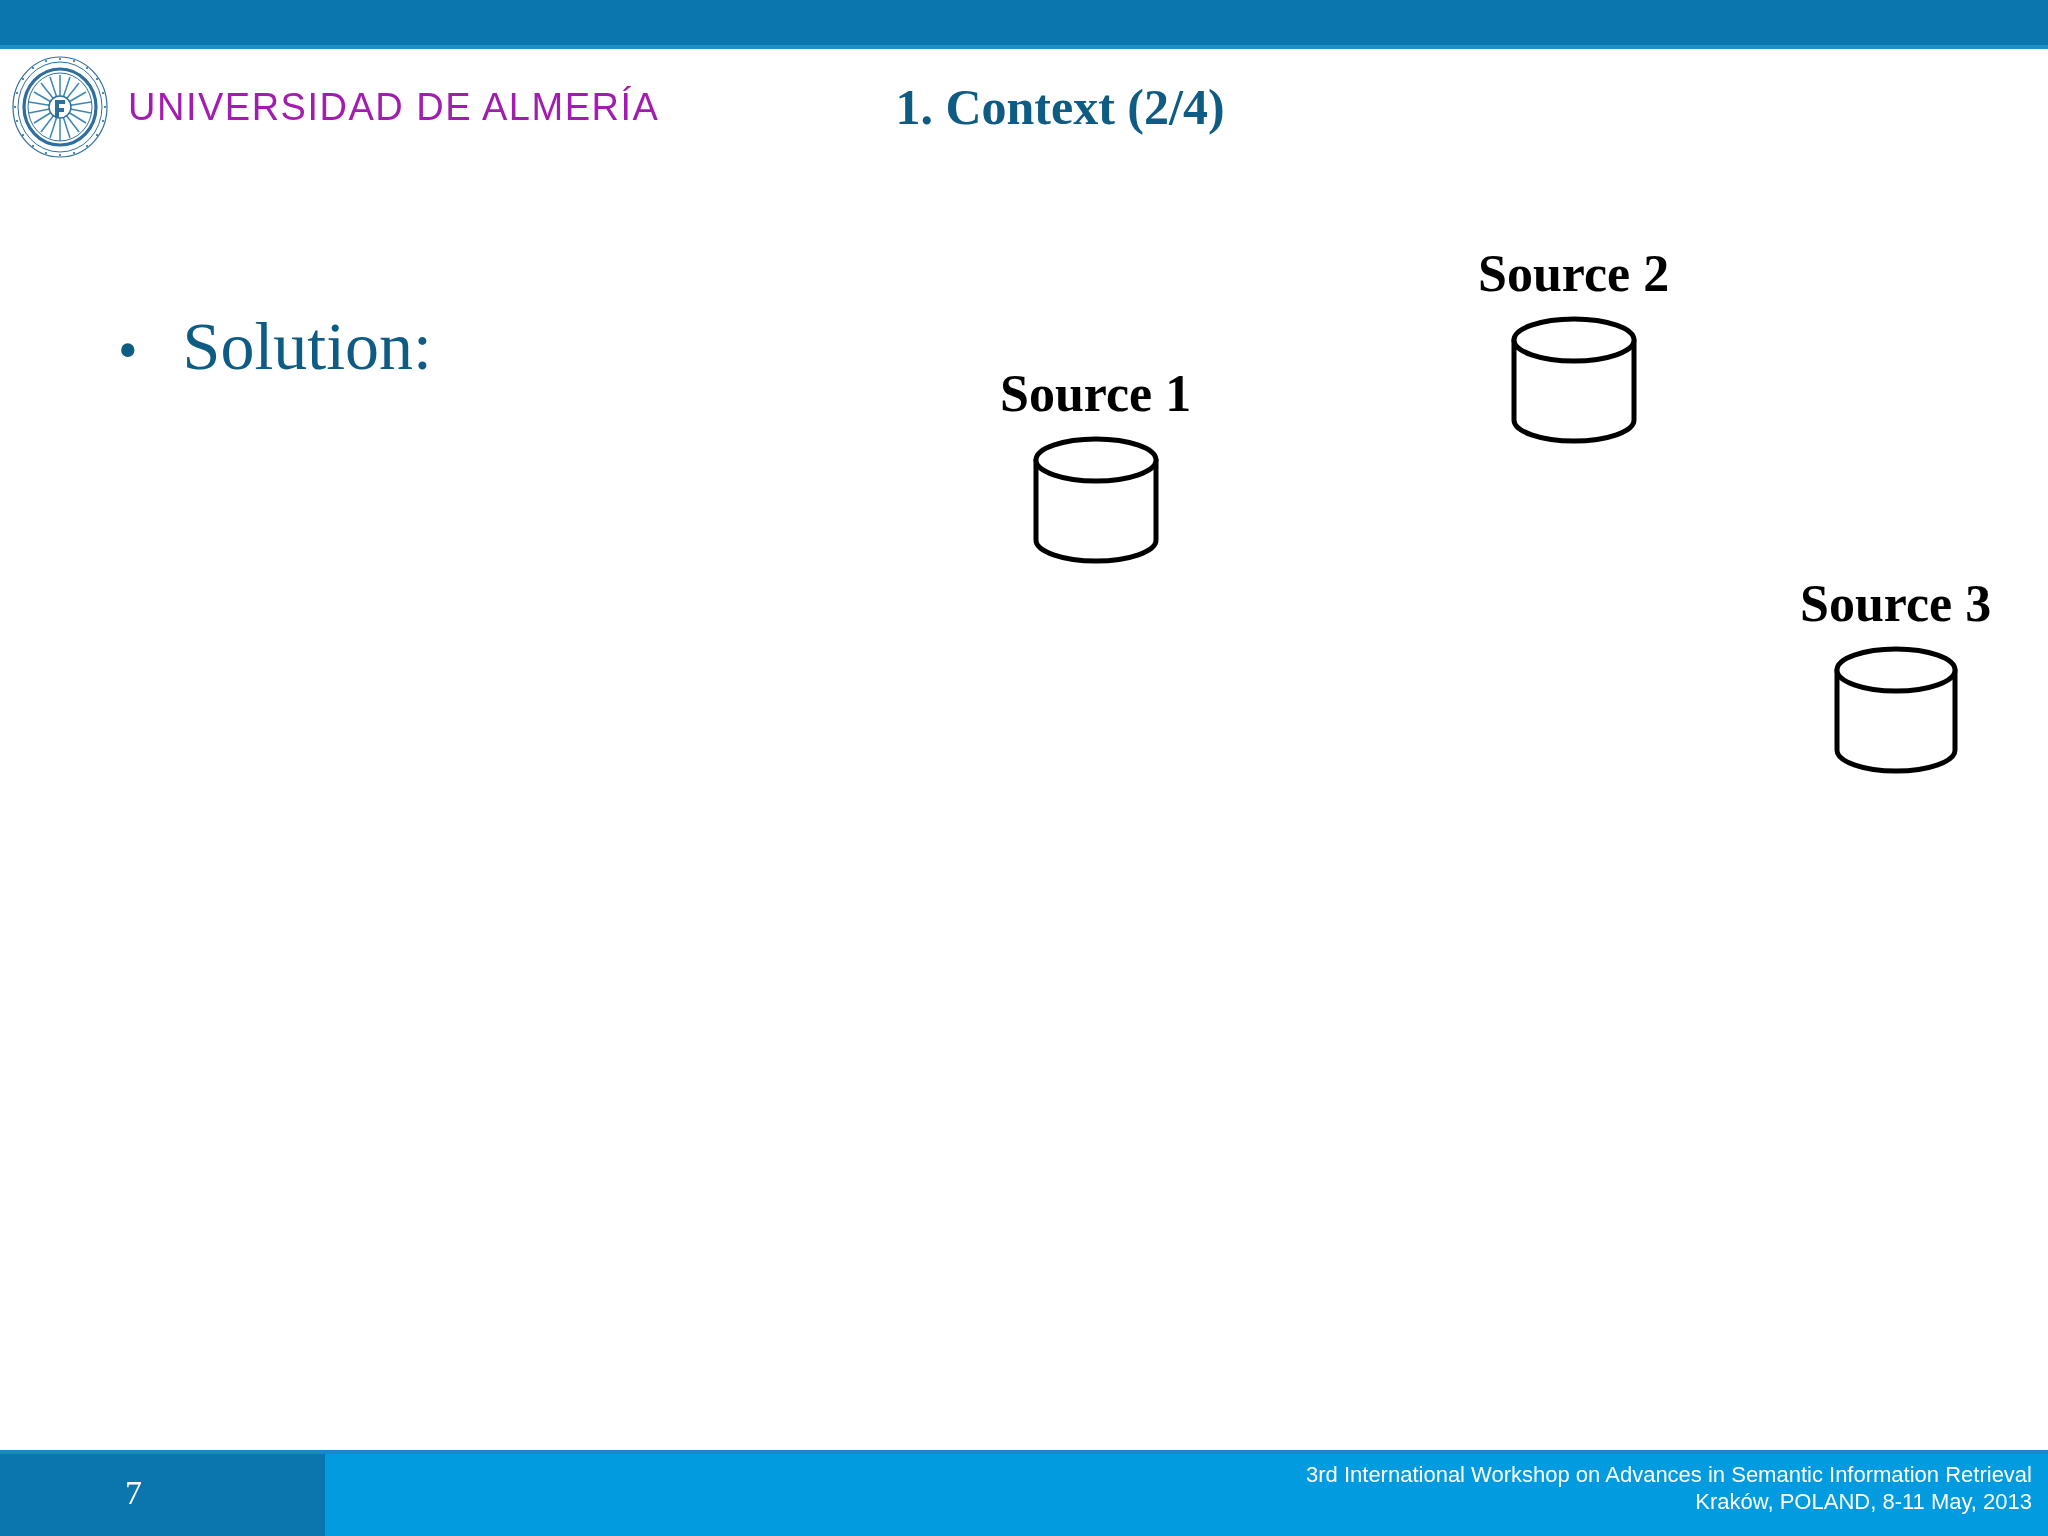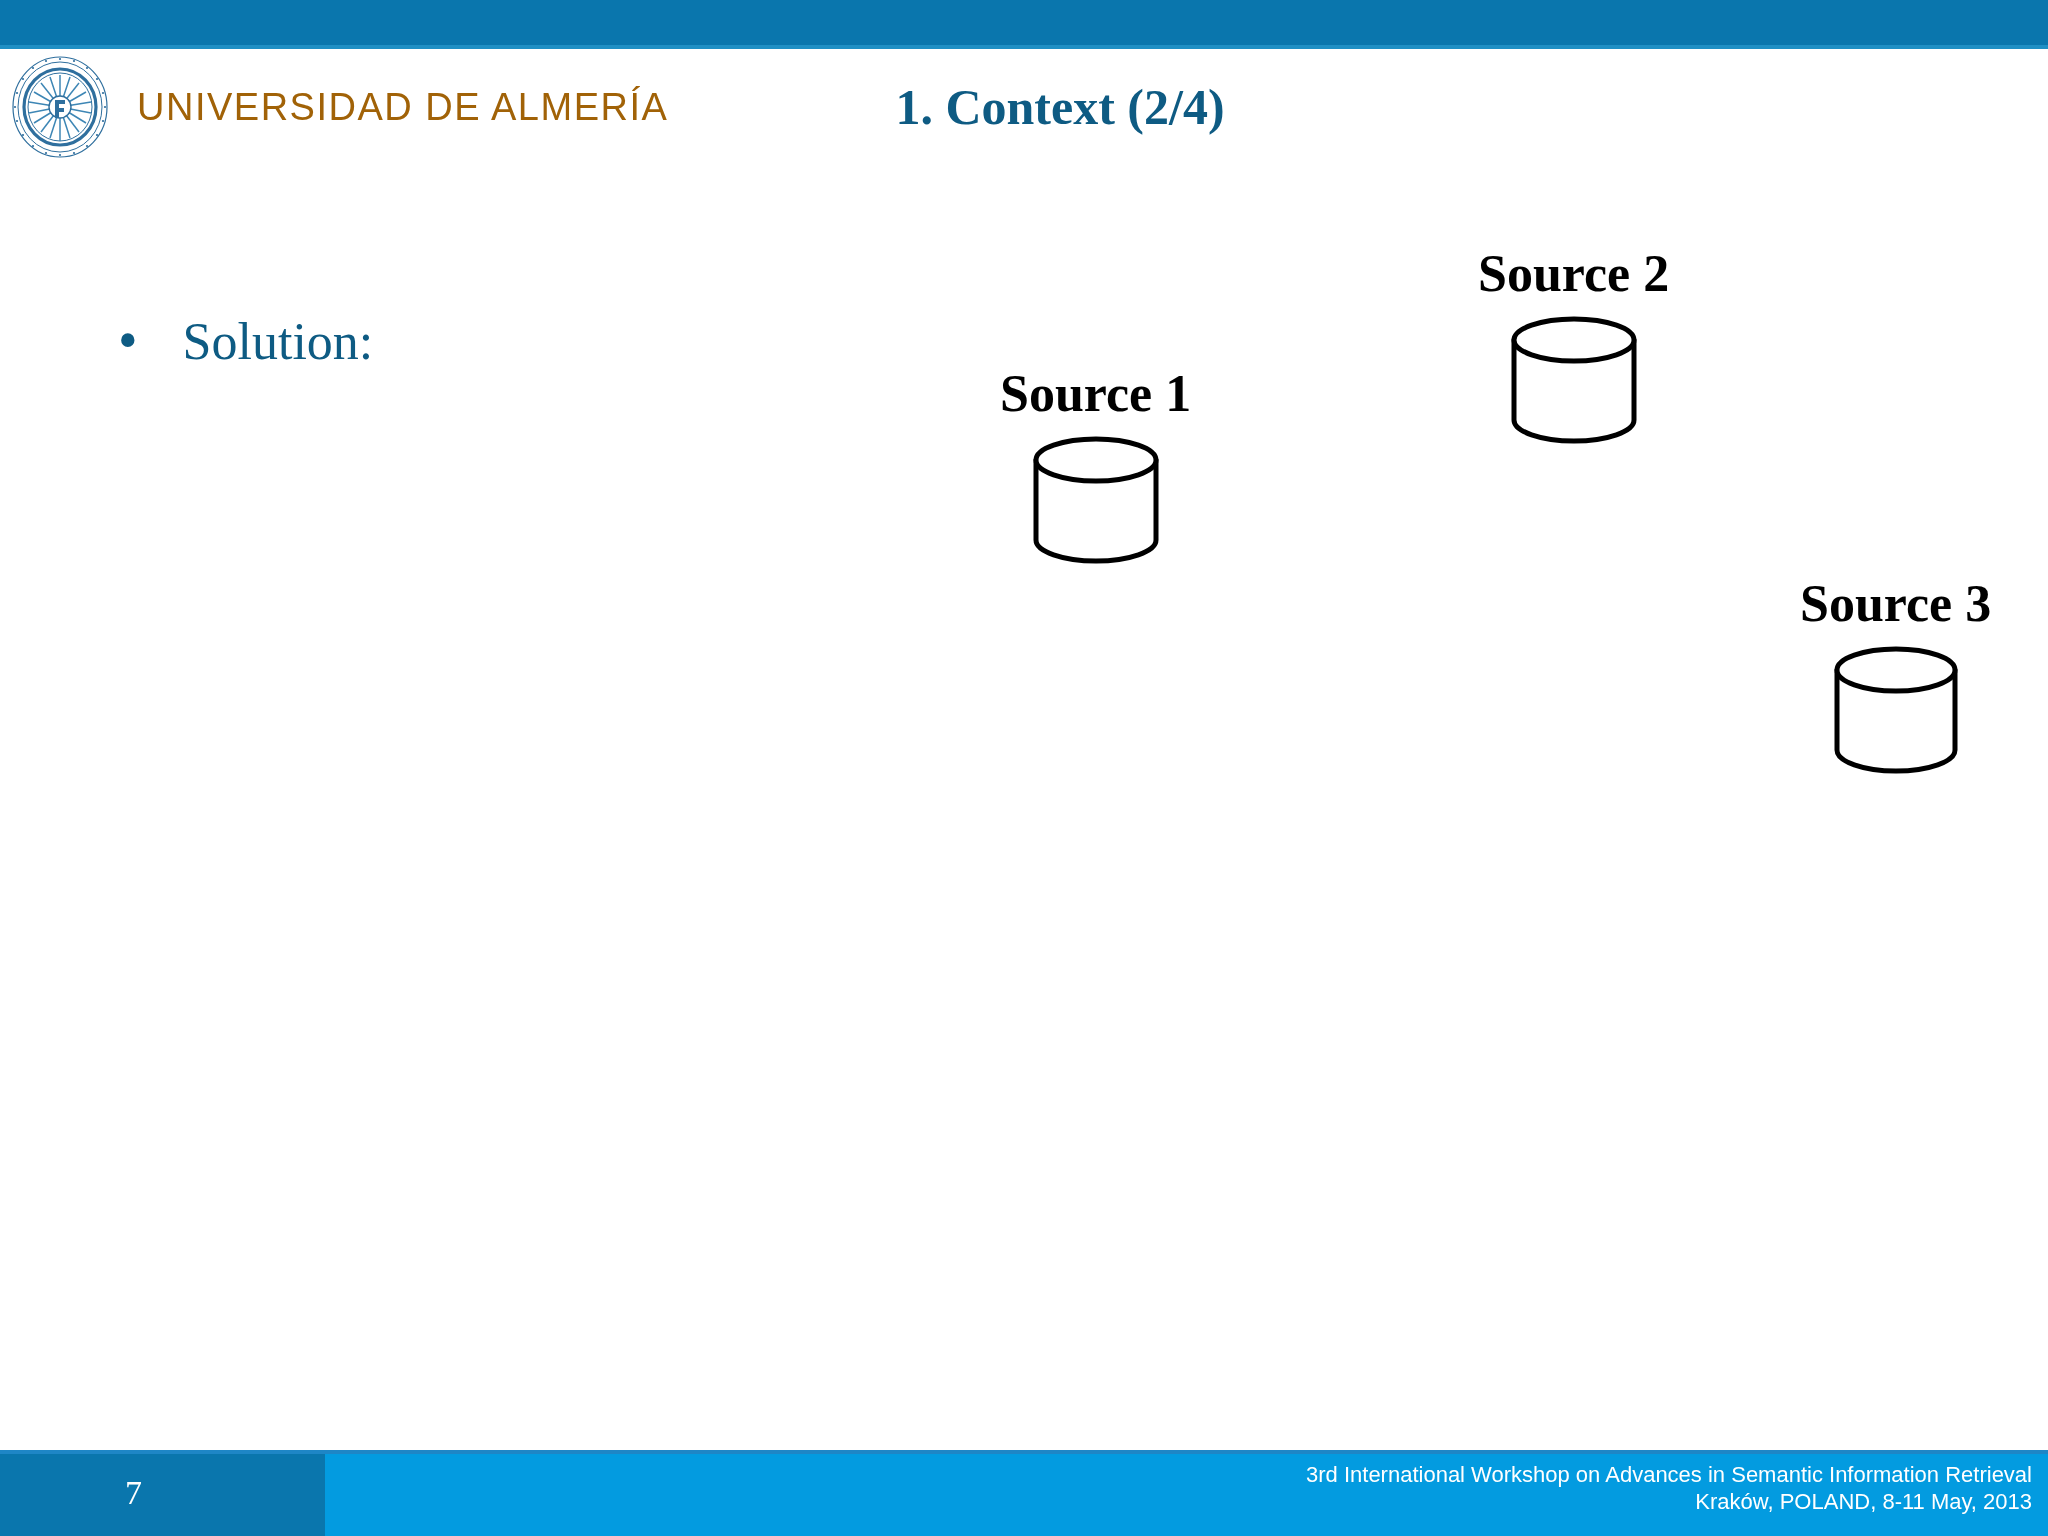--- a/index.html
+++ b/index.html
@@ -38,25 +38,25 @@
     display: flex;
     align-items: center;
     height: 110px;
   }
   .brand-seal {
     width: 104px;
     height: 104px;
     flex: 0 0 auto;
   }
   .brand-name {
-    margin-left: 25px;
+    margin-left: 16px;
     font-family: "Liberation Sans", sans-serif;
     font-size: 38px;
     letter-spacing: 1.5px;
-    color: #a16207;
+    color: #a21caf;
     font-weight: 400;
     white-space: nowrap;
   }
 
   .slide-title {
     position: absolute;
     left: 560px;
     top: 78px;
     width: 1000px;
     text-align: center;
@@ -79,21 +79,21 @@
   }
   .bullet-dot {
     font-family: "Liberation Serif", serif;
     font-size: 56px;
     line-height: 1;
     color: #0e5b83;
   }
   .bullet-text {
     margin-left: 45px;
     font-family: "Liberation Serif", serif;
-    font-size: 52px;
+    font-size: 68px;
     line-height: 1;
     color: #0e5b83;
     white-space: nowrap;
   }
 
   
   .diagram {
     position: absolute;
     left: 0; top: 0;
     width: 2048px;

